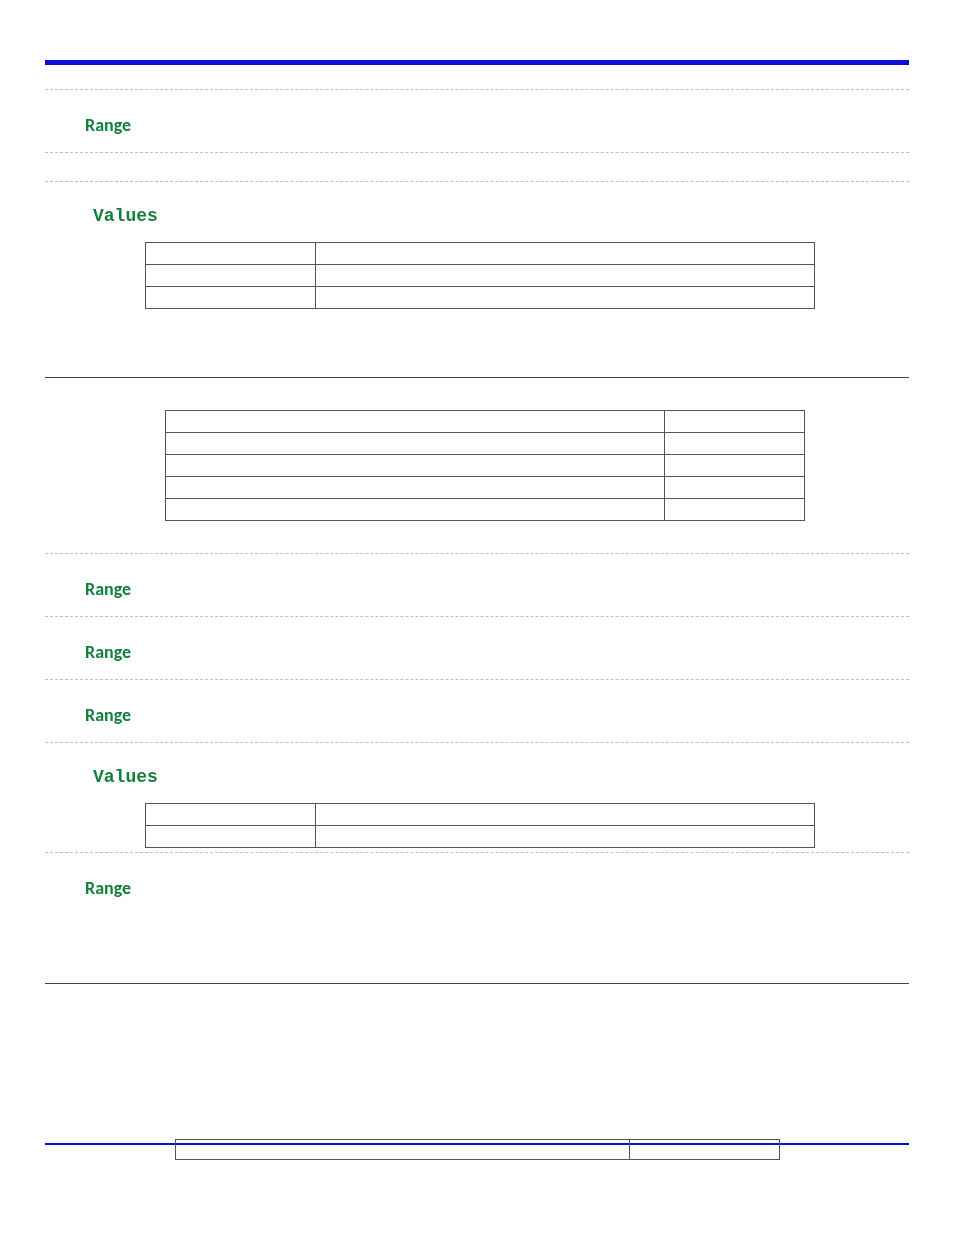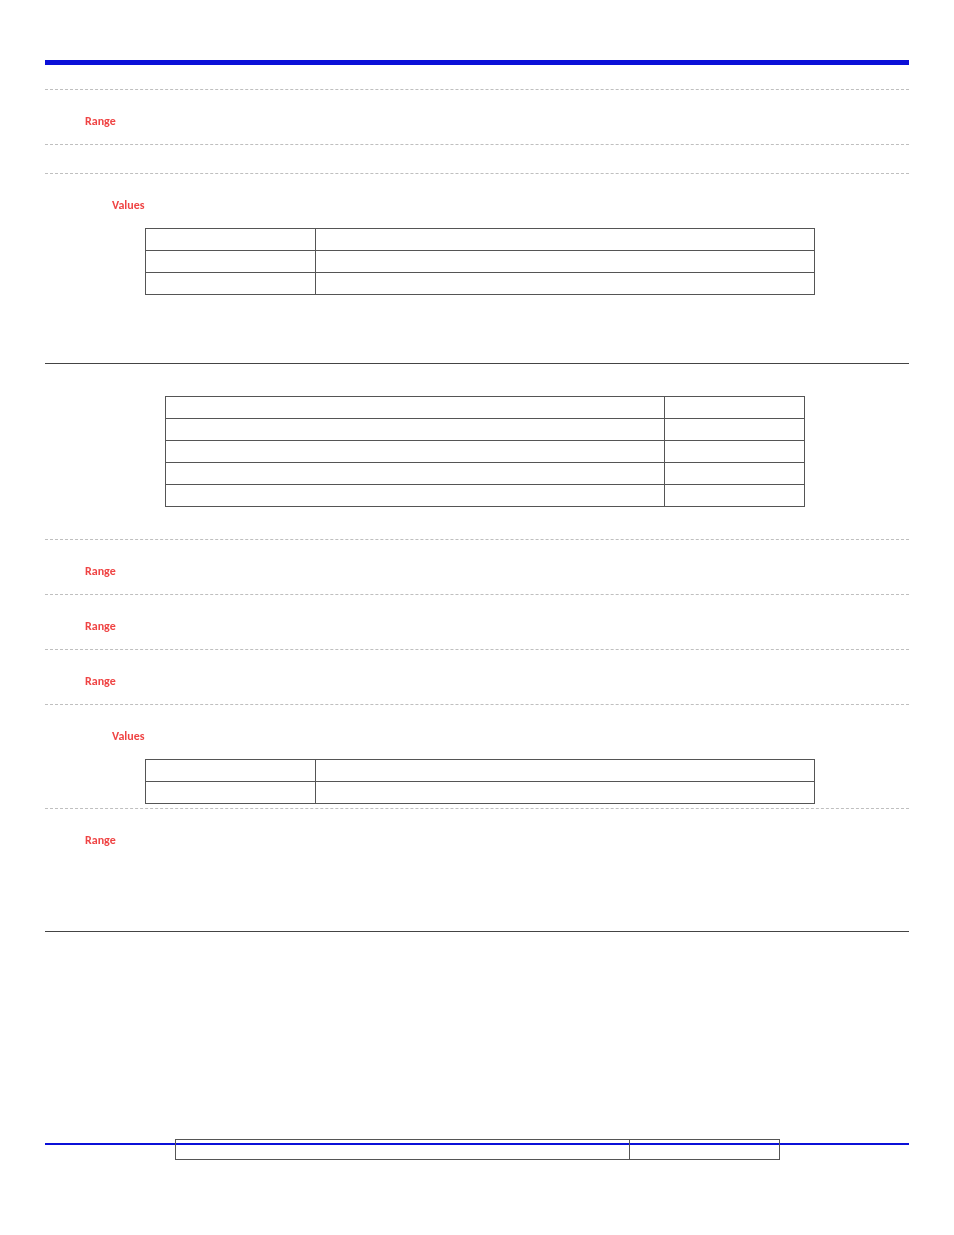--- a/index.html
+++ b/index.html
@@ -14,26 +14,27 @@
     border-top: 5px solid #0b10d8;
     margin-bottom: 6px;
   }
   .dash-rule {
     border: none;
     border-top: 1px dashed #bfbfbf;
     height: 0;
   }
   .section-label {
     font-weight: 700;
-    font-size: 12px;
-    color: #ef4444;
+    font-size: 18px;
+    color: #15803d;
     margin: 24px 0 16px 40px;
   }
   .section-label.values {
-    margin-left: 67px;
+    margin-left: 48px;
+    font-family: Liberation Mono, monospace;
   }
   
   .values-table {
     margin-left: 100px;
     width: 670px;
     border-collapse: collapse;
   }
   .values-table td {
     border: 1px solid #555;
     height: 22px;

